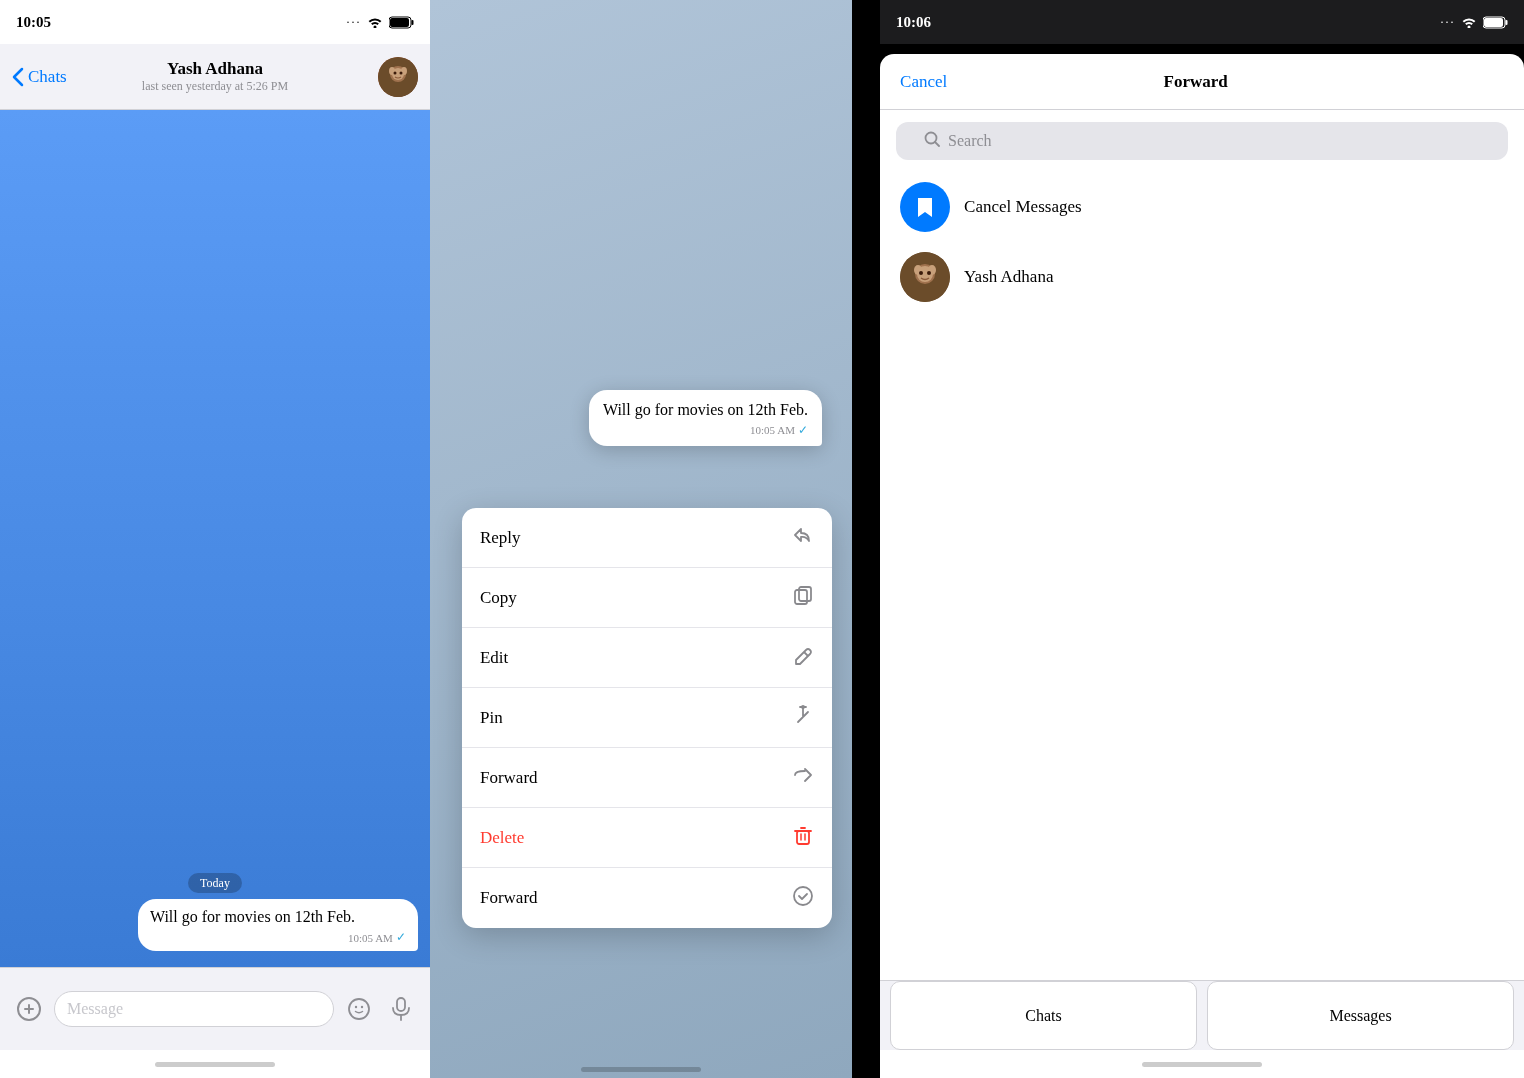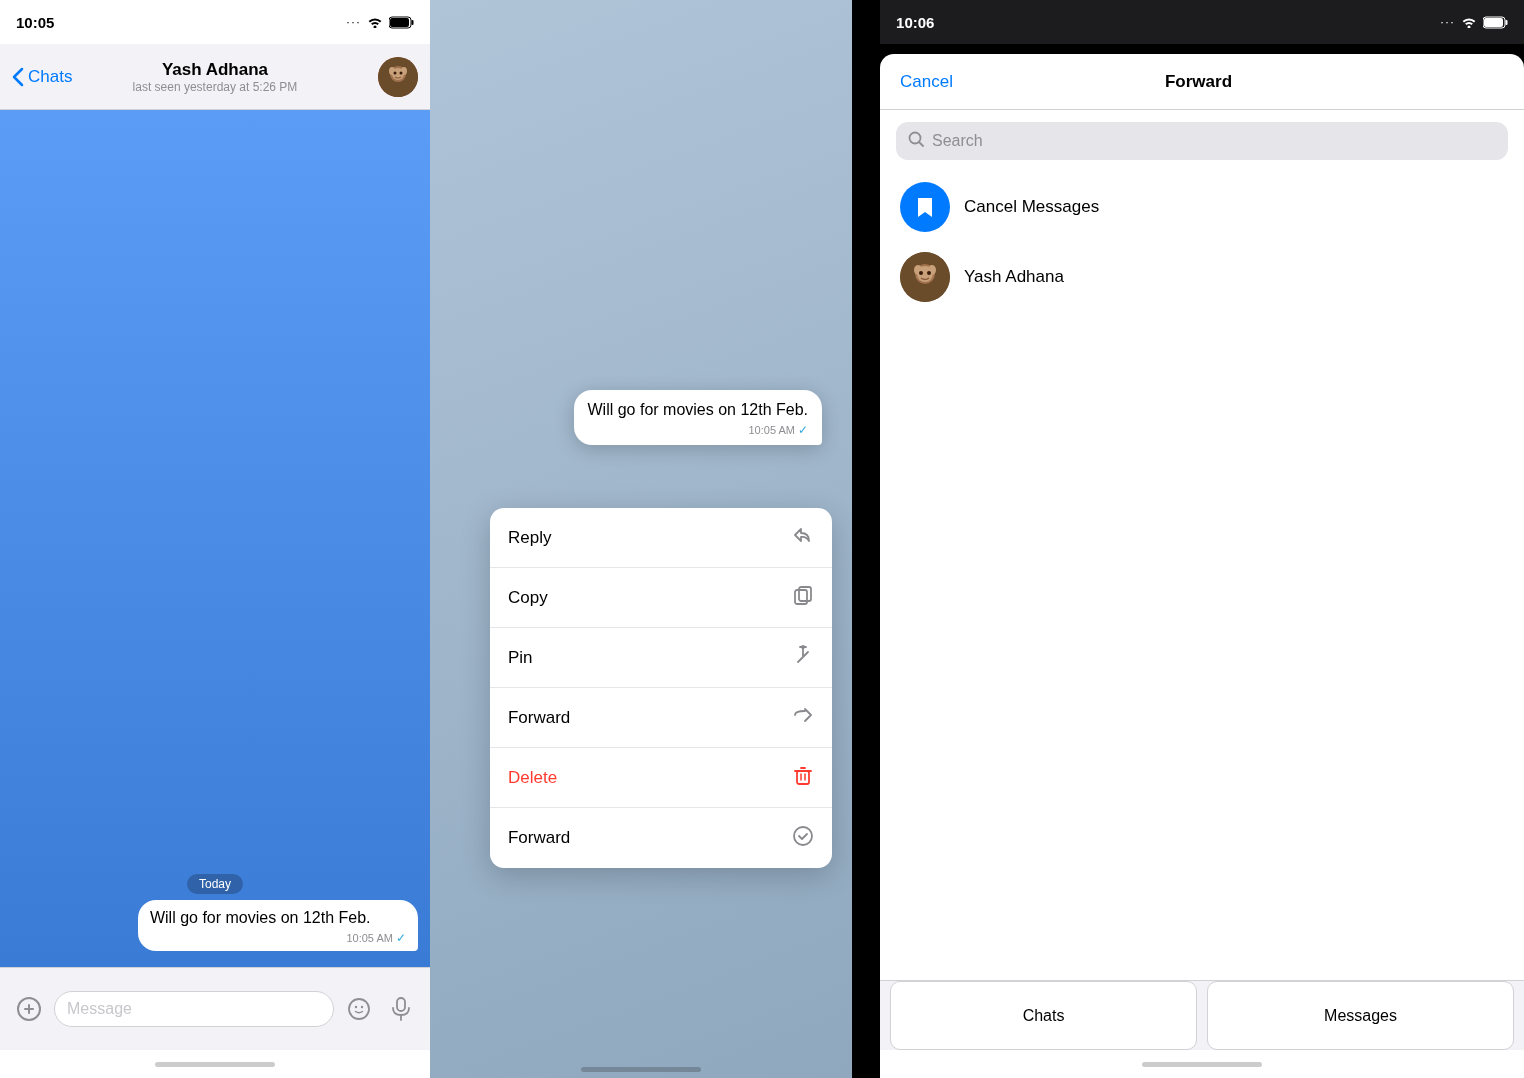--- a/index.html
+++ b/index.html
@@ -9,20 +9,21 @@
       display: flex;
       font-family: -apple-system, 'SF Pro Text', 'Helvetica Neue', sans-serif;
       background: #000;
       overflow: hidden;
     }
 
     
     .panel {
       position: relative;
       overflow: hidden;
+      font-family: Liberation Serif, serif;
     }
     .panel1 {
       width: 438px;
       height: 1078px;
       background: #fff;
       display: flex;
       flex-direction: column;
     }
 
     .status-bar {
@@ -247,21 +248,20 @@
 
     .context-menu {
       position: absolute;
       top: 508px;
       left: 32px;
       right: 20px;
       background: #fff;
       border-radius: 14px;
       overflow: hidden;
       box-shadow: 0 8px 30px rgba(0,0,0,0.2);
-      margin-left: 28px;
     }
     .context-item {
       display: flex;
       align-items: center;
       justify-content: space-between;
       padding: 0 18px;
       height: 60px;
       border-bottom: 1px solid #e5e5ea;
       cursor: pointer;
     }
@@ -352,21 +352,21 @@
       width: 60px;
     }
 
     .search-bar {
       margin: 12px 16px;
       background: #e5e5ea;
       border-radius: 12px;
       height: 38px;
       display: flex;
       align-items: center;
-      padding: 0 12px;
+      padding: 0 28px;
       gap: 8px;
     }
     .search-icon-wrap {
       color: #8e8e93;
       font-size: 16px;
     }
     .search-placeholder {
       color: #8e8e93;
       font-size: 16px;
     }
@@ -555,20 +555,29 @@
     <div class="context-item">
       <span class="context-item-label">Copy</span>
       <span class="context-item-icon">
         <svg width="22" height="22" viewBox="0 0 22 22">
             <rect x="7" y="3" width="12" height="14" rx="2" fill="none" stroke="#3c3c43" stroke-width="1.8"></rect>
             <rect x="3" y="6" width="12" height="14" rx="2" fill="none" stroke="#3c3c43" stroke-width="1.8"></rect>
           </svg>
       </span>
     </div>
     <div class="context-item">
+      <span class="context-item-label">Edit</span>
+      <span class="context-item-icon">
+        <svg width="22" height="22" viewBox="0 0 22 22">
+            <path d="M4 16 L14 6 Q16 4 18 6 Q20 8 18 10 L8 20 L4 20 Z" fill="none" stroke="#3c3c43" stroke-width="1.8" stroke-linejoin="round"></path>
+            <line x1="12" y1="8" x2="16" y2="12" stroke="#3c3c43" stroke-width="1.8"></line>
+          </svg>
+      </span>
+    </div>
+    <div class="context-item">
       <span class="context-item-label">Pin</span>
       <span class="context-item-icon">
         <svg width="22" height="22" viewBox="0 0 22 22">
             <path d="M11 3 L11 13 M11 13 L6 18 M11 13 L16 8 M8 3 L14 3" stroke="#3c3c43" stroke-width="1.8" stroke-linecap="round" fill="none"></path>
             <circle cx="11" cy="3" r="2" fill="#3c3c43"></circle>
           </svg>
       </span>
     </div>
     <div class="context-item">
       <span class="context-item-label">Forward</span>

